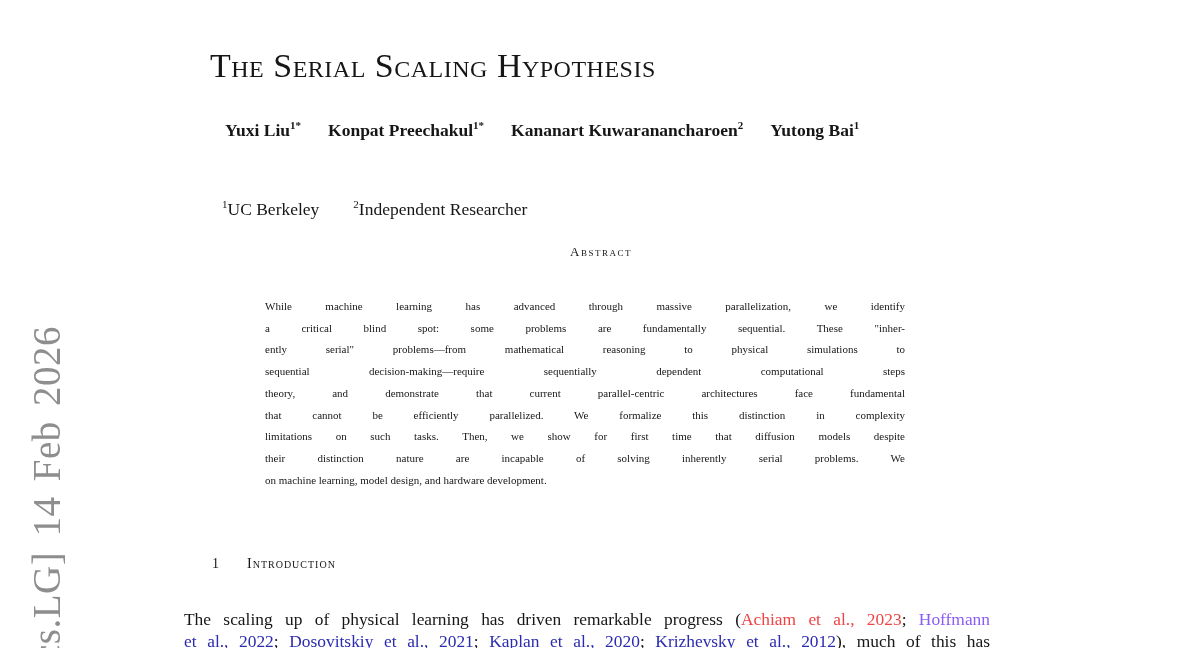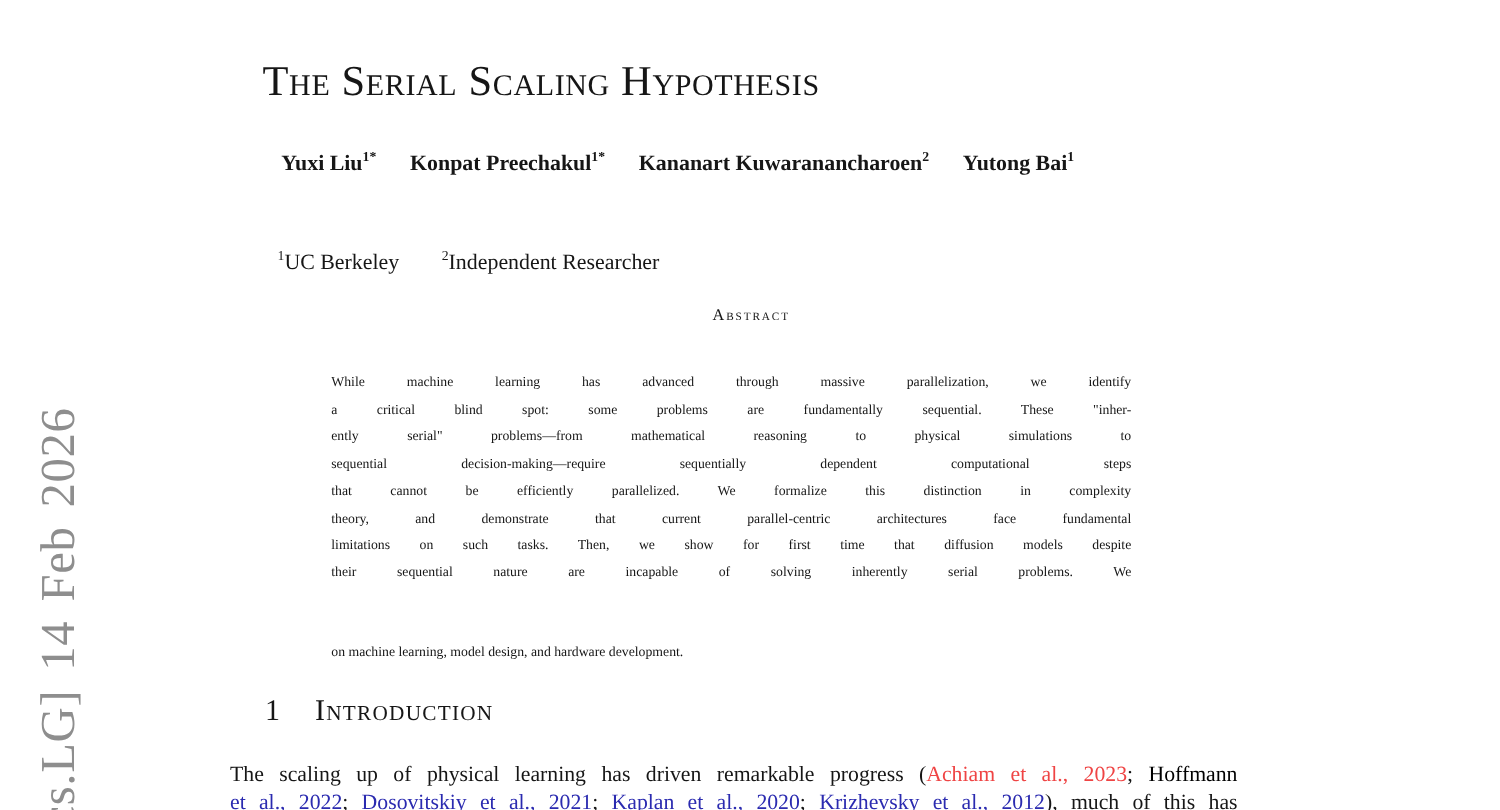--- a/index.html
+++ b/index.html
@@ -58,25 +58,25 @@
     left:265px;top:296px;
     width:640px;
     font-size:11px;
     line-height:21.7px;
   }
   .jline{
     text-align:justify;
     text-align-last:justify;
     white-space:normal;
   }
-  .jline.last{text-align-last:left;margin-top:42px;}
+  .jline.last{text-align-last:left;}
   .section-heading{
     position:absolute;
     left:212px;top:556px;
-    font-size:24px;
+    font-size:14px;
     font-variant:small-caps;
     letter-spacing:1px;
   }
   .section-heading .secnum{
     display:inline-block;
     margin-right:28px;
     letter-spacing:0;
   }
   .intro-body{
     position:absolute;
@@ -99,29 +99,29 @@
 
   <div class="affil-row"><span class="affil"><sup>1</sup>UC Berkeley</span><span class="affil"><sup>2</sup>Independent Researcher</span></div>
 
   <div class="abstract-heading">Abstract</div>
 
   <div class="abstract-body">
       <div class="jline">While machine learning has advanced through massive parallelization, we identify</div>
       <div class="jline">a critical blind spot: some problems are fundamentally sequential. These "inher-</div>
       <div class="jline">ently serial" problems—from mathematical reasoning to physical simulations to</div>
       <div class="jline">sequential decision-making—require sequentially dependent computational steps</div>
+      <div class="jline">theory, and demonstrate that current parallel-centric architectures face fundamental</div>
       <div class="jline">that cannot be efficiently parallelized. We formalize this distinction in complexity</div>
-      <div class="jline">theory, and demonstrate that current parallel-centric architectures face fundamental</div>
       <div class="jline">limitations on such tasks. Then, we show for first time that diffusion models despite</div>
-      <div class="jline">their sequential nature are incapable of solving inherently serial problems. We</div>
+      <div class="jline">their distinction nature are incapable of solving inherently serial problems. We</div>
       <div class="jline last">on machine learning, model design, and hardware development.</div>
     </div>
 
   <div class="section-heading">
     <span class="secnum">1</span><span>Introduction</span>
   </div>
 
   <div class="intro-body">
-      <div class="jline"><span>The scaling up of physical learning has driven remarkable progress (</span><span style="color: #ef4444;">Achiam et al., 2023</span><span>; </span><span style="color: #000000;">Hoffmann</span></div>
+      <div class="jline"><span>The scaling up of physical learning has driven remarkable progress (</span><span style="color: #ef4444;">Achiam et al., 2023</span><span>; </span><span style="color: #8b5cf6;">Hoffmann</span></div>
       <div class="jline"><span style="color: rgb(43, 43, 176);">et al., 2022</span><span>; </span><span style="color: rgb(43, 43, 176);">Dosovitskiy et al., 2021</span><span>; </span><span style="color: rgb(43, 43, 176);">Kaplan et al., 2020</span><span>; </span><span style="color: rgb(43, 43, 176);">Krizhevsky et al., 2012</span><span>), much of this has</span></div>
     </div>
 
 </div>
 
 </body></html>

